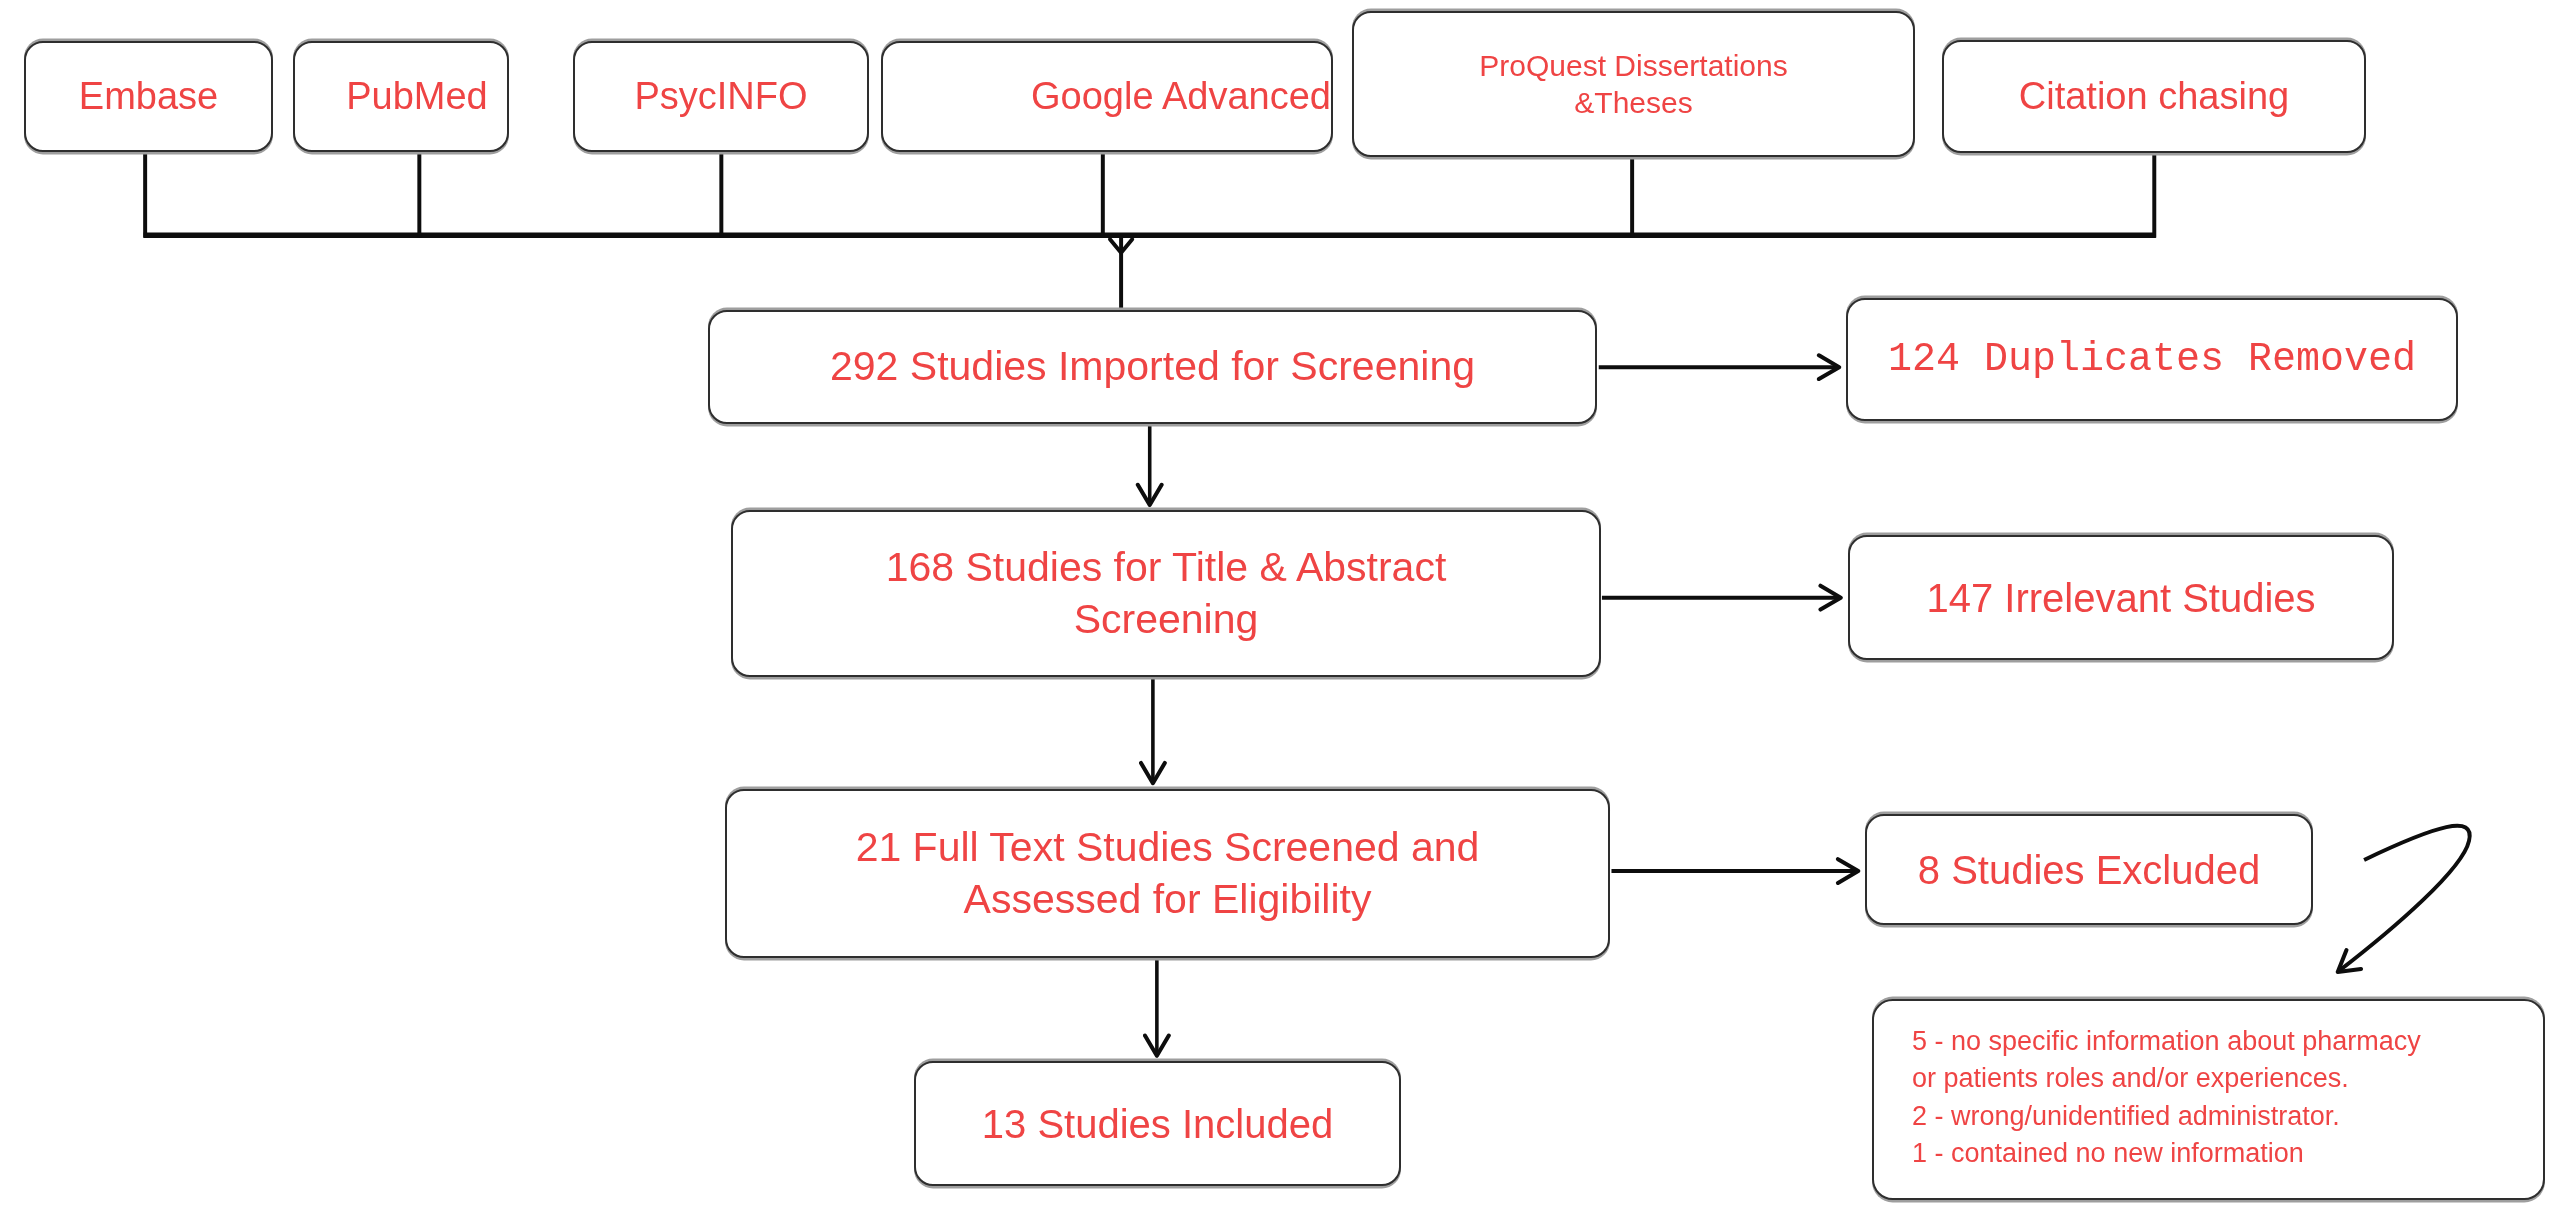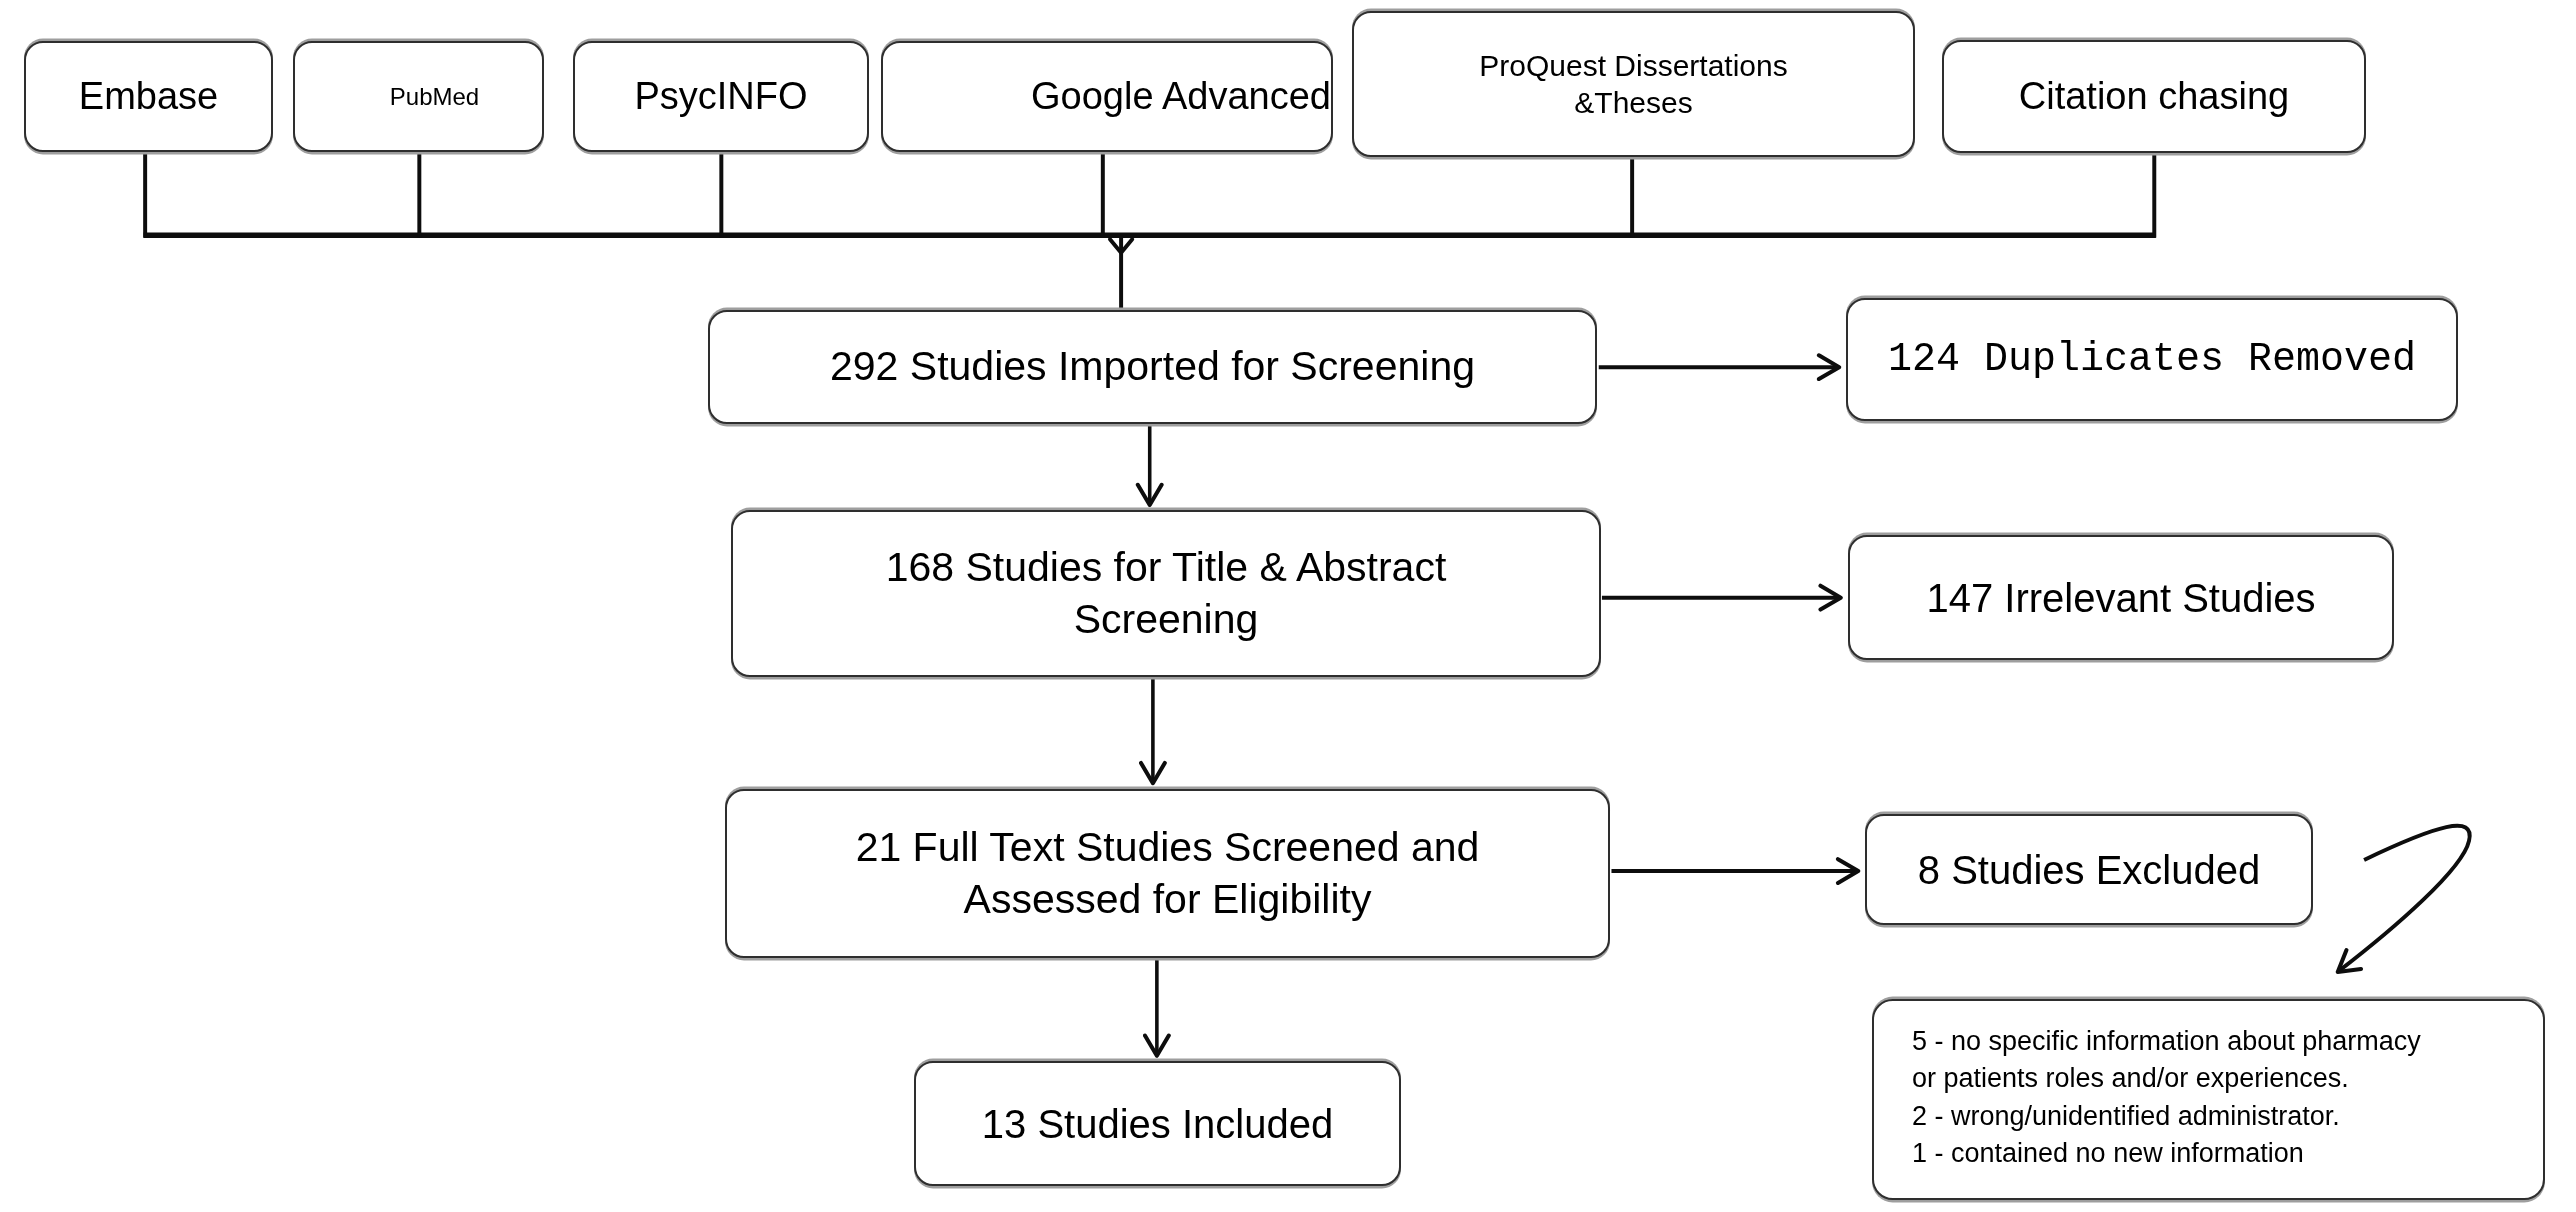--- a/index.html
+++ b/index.html
@@ -6,21 +6,21 @@
     margin: 0;
     padding: 0;
     background: #ffffff;
   }
   .canvas {
     position: relative;
     width: 2576px;
     height: 1212px;
     background: #ffffff;
     font-family: "Liberation Sans", sans-serif;
-    color: #000000;
+    color: #ef4444;
     overflow: hidden;
   }
   svg.connectors {
     position: absolute;
     left: 0; top: 0;
     width: 2576px;
     height: 1212px;
   }
   .box {
     position: absolute;
@@ -33,21 +33,21 @@
     justify-content: center;
     text-align: center;
     box-sizing: border-box;
   }
   .lbl {
     white-space: pre-line;
     line-height: 1.25;
   }
   
   #b-embase   { left: 24px;   top: 41px; width: 249px; height: 111px; font-size: 38px; }
-  #b-pubmed   { left: 293px;  top: 41px; width: 251px; height: 111px; font-size: 24px; padding-left: 32px; }
+  #b-pubmed   { left: 293px;  top: 41px; width: 216px; height: 111px; font-size: 38px; padding-left: 32px; }
   #b-psycinfo { left: 573px;  top: 41px; width: 296px; height: 111px; font-size: 38px; }
   #b-google   { left: 881px; top: 41px; width: 452px; height: 111px; font-size: 38px; justify-content: flex-end; }
   #b-proquest { left: 1352px; top: 11px; width: 563px; height: 146px; font-size: 30px; }
   #b-citation { left: 1942px; top: 40px; width: 424px; height: 113px; font-size: 38px; }
   
   #b-imported { left: 708px;  top: 310px;  width: 889px; height: 114px; font-size: 41px; }
   #b-title    { left: 731px;  top: 510px;  width: 870px; height: 167px; font-size: 41px; }
   #b-fulltext { left: 725px;  top: 789px;  width: 885px; height: 169px; font-size: 41px; }
   #b-included { left: 914px; top: 1061px; width: 487px;  height: 125px; font-size: 40px; }
   

